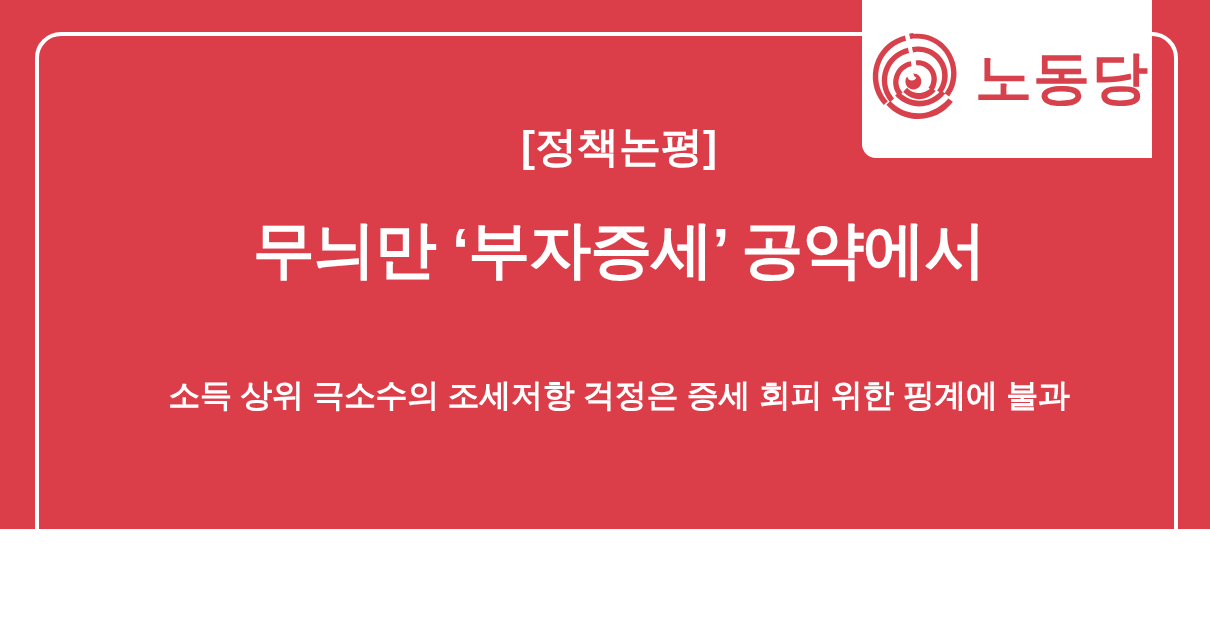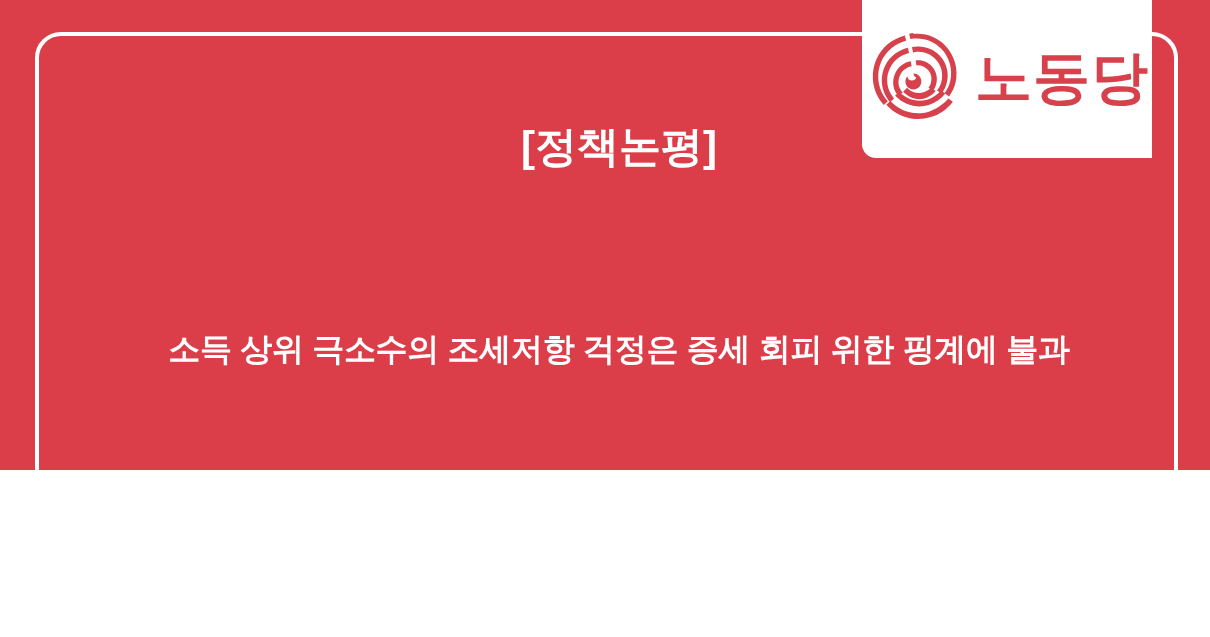--- a/index.html
+++ b/index.html
@@ -5,21 +5,21 @@
 <style>
   html, body {
     margin: 0;
     padding: 0;
     background: #ffffff;
   }
 
   #card {
     position: relative;
     width: 1210px;
-    height: 470px;
+    height: 529px;
     overflow: hidden;
     background: #DC3E49;
     font-family: "Liberation Sans", "DejaVu Sans", sans-serif;
     -webkit-font-smoothing: antialiased;
   }
 
   
   #inner-frame {
     position: absolute;
     left: 35px;
@@ -97,21 +97,21 @@
     font-size: 62px;
     font-weight: 700;
     line-height: 1.28;
     letter-spacing: -1px;
     white-space: nowrap;
   }
 
   #headline .hl-line { display: block; }
 
   #subtitle {
-    margin-top: 120px;
+    margin-top: 86px;
     font-size: 32px;
     font-weight: 600;
     color: #ffffff;
     letter-spacing: -0.3px;
     line-height: 1.2;
     white-space: nowrap;
     text-align: left;
   }
 </style>
 </head>
@@ -163,18 +163,19 @@
     </svg>
 
     <div id="logo-wordmark">노동당</div>
   </div>
 
   <div id="content">
 
     <div id="kicker">[정책논평]</div>
 
     <div id="headline">
+      <span class="hl-line">무늬만 ‘부자증세’ 공약에서</span>
     </div>
 
     <div id="subtitle">소득 상위 극소수의 조세저항 걱정은 증세 회피 위한 핑계에 불과</div>
 
   </div>
 </div>
 
 </body></html>

